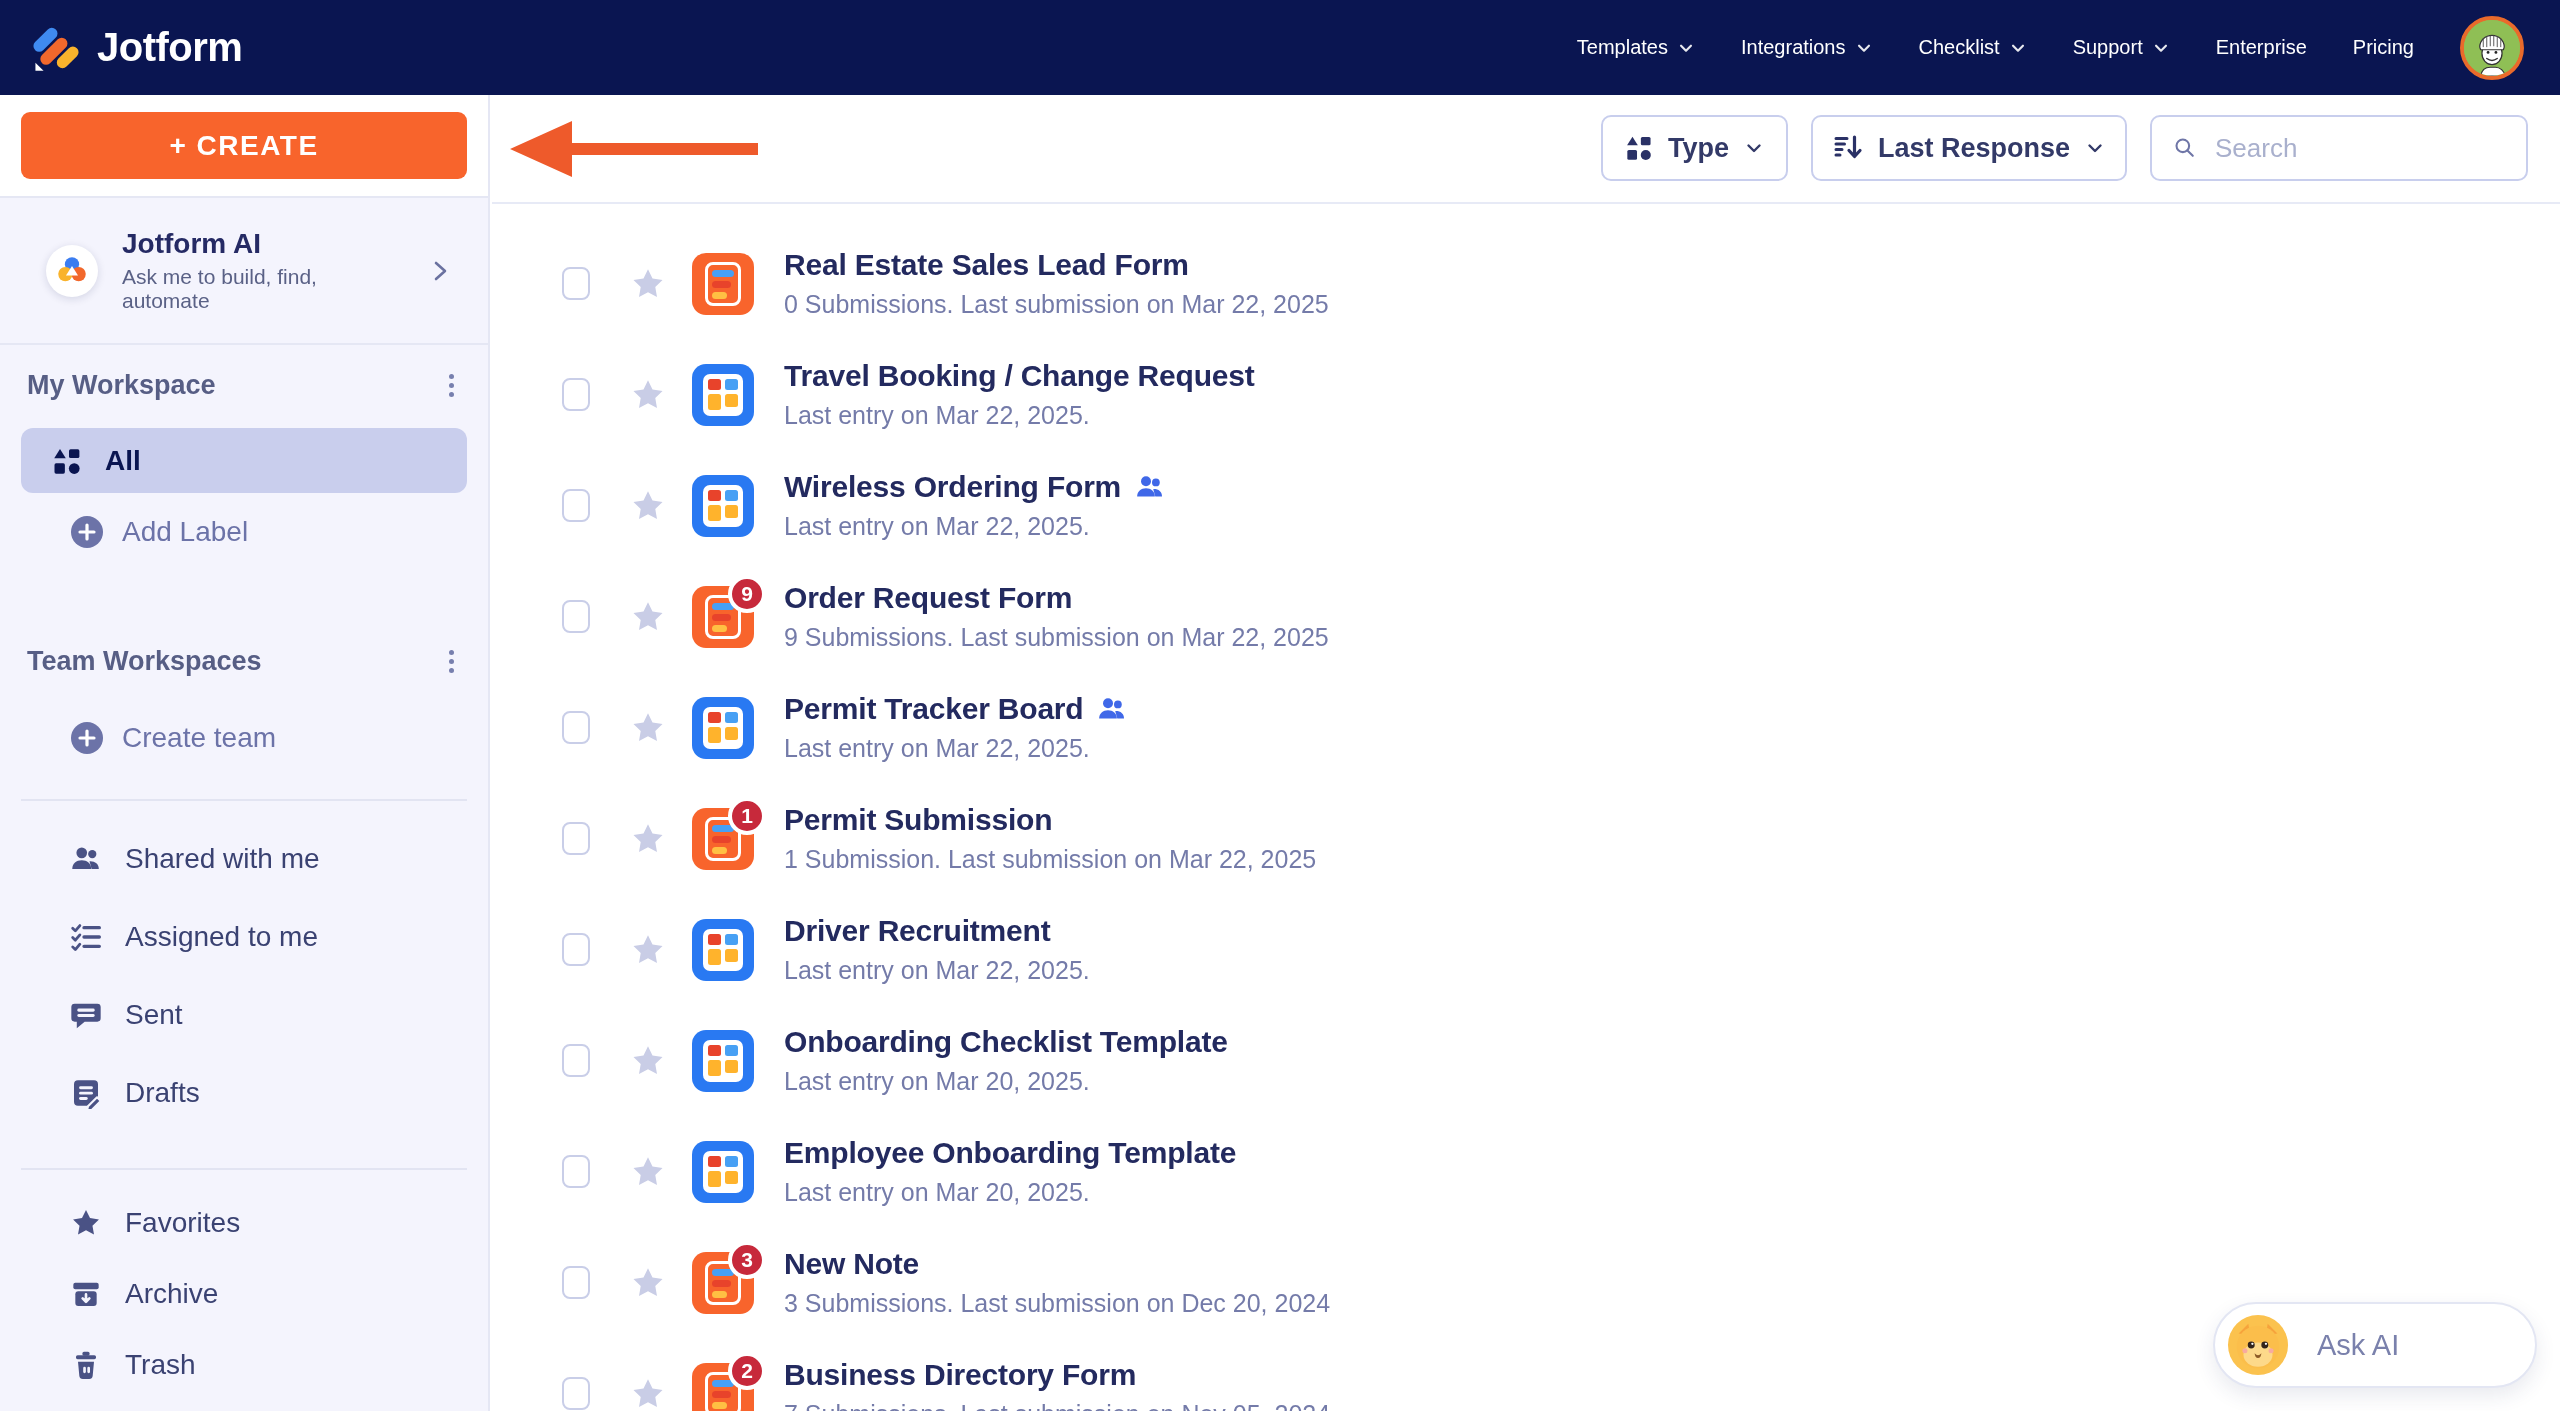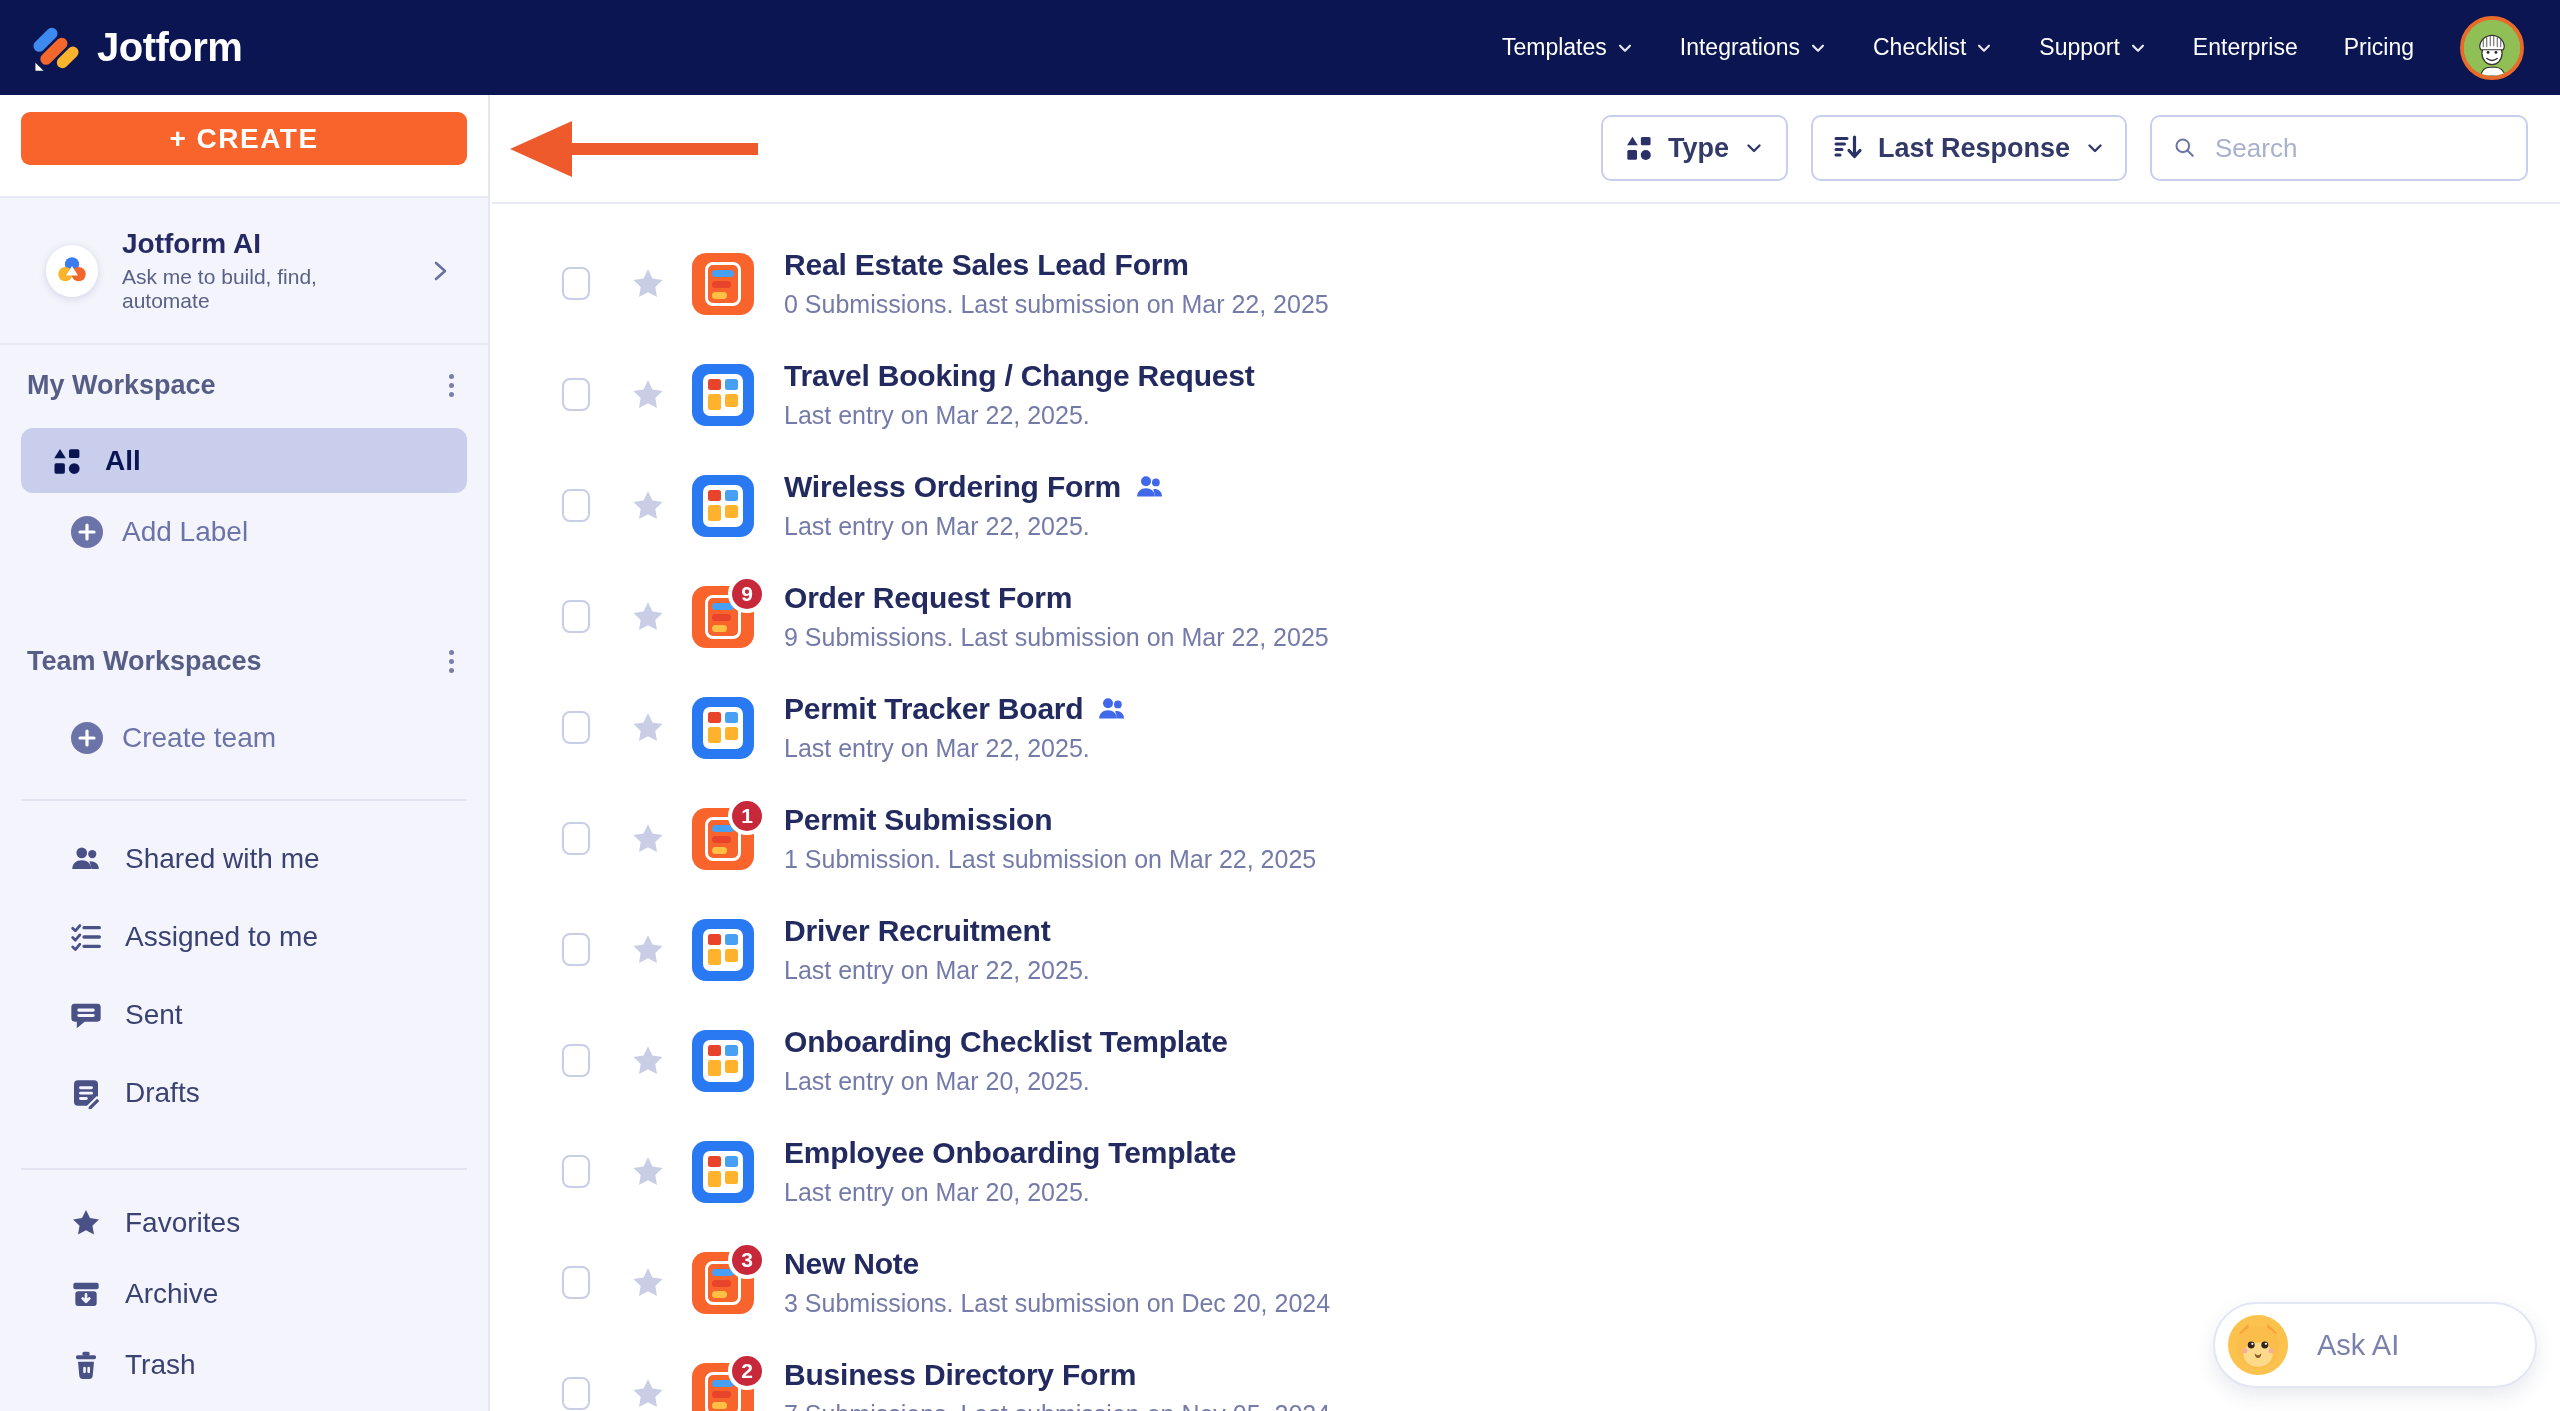--- a/index.html
+++ b/index.html
@@ -7,30 +7,30 @@
   .page{position:relative;width:2560px;height:1411px;overflow:hidden;background:#fff;
         font-family:"Liberation Sans",sans-serif;-webkit-font-smoothing:antialiased;}
   svg{display:block;}
 
   
   .navbar{position:absolute;top:0;left:0;width:100%;height:95px;background:#0A1551;
           display:flex;align-items:center;padding:0 36px 0 30px;box-sizing:border-box;justify-content:center;}
   .brand{display:flex;align-items:center;gap:15px;cursor:pointer;}
   .brand-name{color:#fff;font-size:40px;font-weight:700;letter-spacing:-0.5px;}
   .nav-right{margin-left:auto;display:flex;align-items:center;gap:46px;}
-  .nav-item{color:#fff;font-size:23px;font-weight:500;display:flex;align-items:center;gap:9px;cursor:pointer;white-space:nowrap;}
+  .nav-item{color:#fff;font-size:20px;font-weight:500;display:flex;align-items:center;gap:9px;cursor:pointer;white-space:nowrap;}
   .nav-item svg{opacity:.9;}
   .avatar{width:64px;height:64px;border-radius:50%;border:4px solid #E96A2B;background:#8FBF55;
           overflow:hidden;box-sizing:border-box;cursor:pointer;flex:none;}
 
   
   .sidebar{position:absolute;top:95px;left:0;bottom:0;width:490px;background:#F4F4FD;
            border-right:2px solid #E5E7F4;box-sizing:border-box;}
   .create-strip{position:absolute;top:0;left:0;right:0;height:101px;background:#fff;border-bottom:2px solid #E5E7F4;}
-  .create-btn{position:absolute;left:21px;right:21px;top:17px;height:53px;background:#F8642C;border:none;
+  .create-btn{position:absolute;left:21px;right:21px;top:17px;height:67px;background:#F8642C;border:none;
               border-radius:9px;color:#fff;font-size:28px;font-weight:700;letter-spacing:1.5px;
               display:flex;align-items:center;justify-content:center;cursor:pointer;font-family:inherit;}
   .ai-card{position:absolute;top:103px;left:0;right:0;height:147px;border-bottom:2px solid #E5E7F4;
            display:flex;align-items:center;padding:0 34px 0 46px;box-sizing:border-box;gap:24px;cursor:pointer;}
   .ai-avatar{width:52px;height:52px;border-radius:50%;background:#fff;box-shadow:0 2px 9px rgba(20,30,80,.14);
              display:flex;align-items:center;justify-content:center;flex:none;}
   .ai-title{font-size:28px;font-weight:700;color:#252A64;}
   .ai-sub{font-size:21px;color:#5A6186;margin-top:5px;}
   .ai-chevron{margin-left:auto;color:#6A71A0;}
   .side-section{position:absolute;left:27px;right:30px;height:36px;display:flex;align-items:center;

